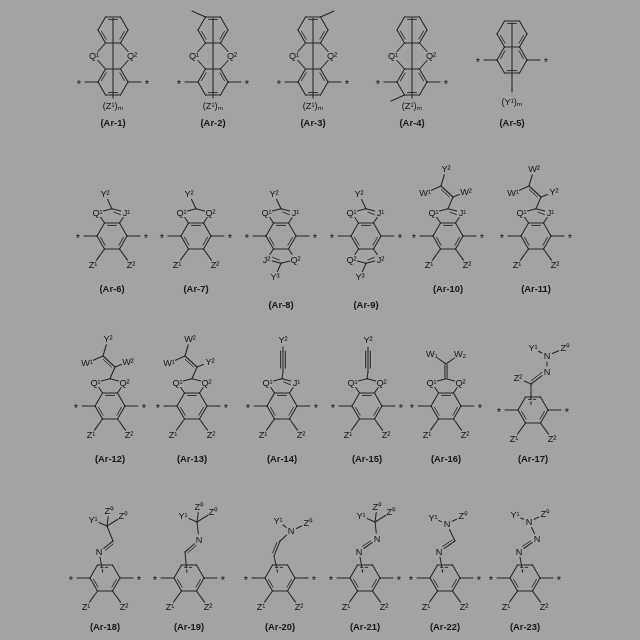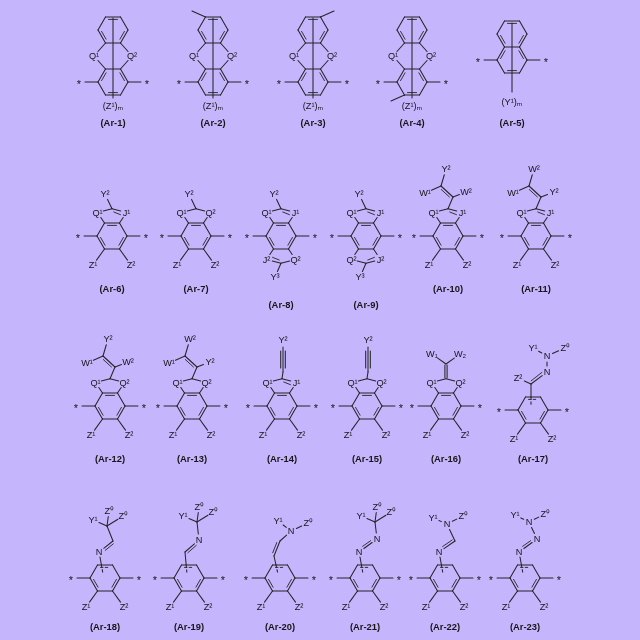--- a/index.html
+++ b/index.html
@@ -1,16 +1,16 @@
 <!DOCTYPE html>
 <html><head>
 <meta charset="utf-8">
 <style>
   html,body{margin:0;padding:0;background:#ffffff;}
-  #canvas{position:relative;width:640px;height:640px;background:#c4b5fd;overflow:hidden;
+  #canvas{position:relative;width:640px;height:640px;background:#a3a3a3;overflow:hidden;
           font-family:"Liberation Sans",sans-serif;}
   .struct{position:absolute;}
   svg{display:block;overflow:visible;}
   line{stroke:#262626;stroke-width:1.05;stroke-linecap:round;fill:none;}
   line.inner{stroke-width:0.9;}
   text{font-family:"Liberation Sans",sans-serif;fill:#161616;}
   .atom{font-size:9.2px;text-anchor:middle;dominant-baseline:central;}
   .cap{font-size:9.4px;font-weight:bold;text-anchor:middle;dominant-baseline:central;}
   .star{font-size:11px;text-anchor:middle;dominant-baseline:central;}
 </style>

